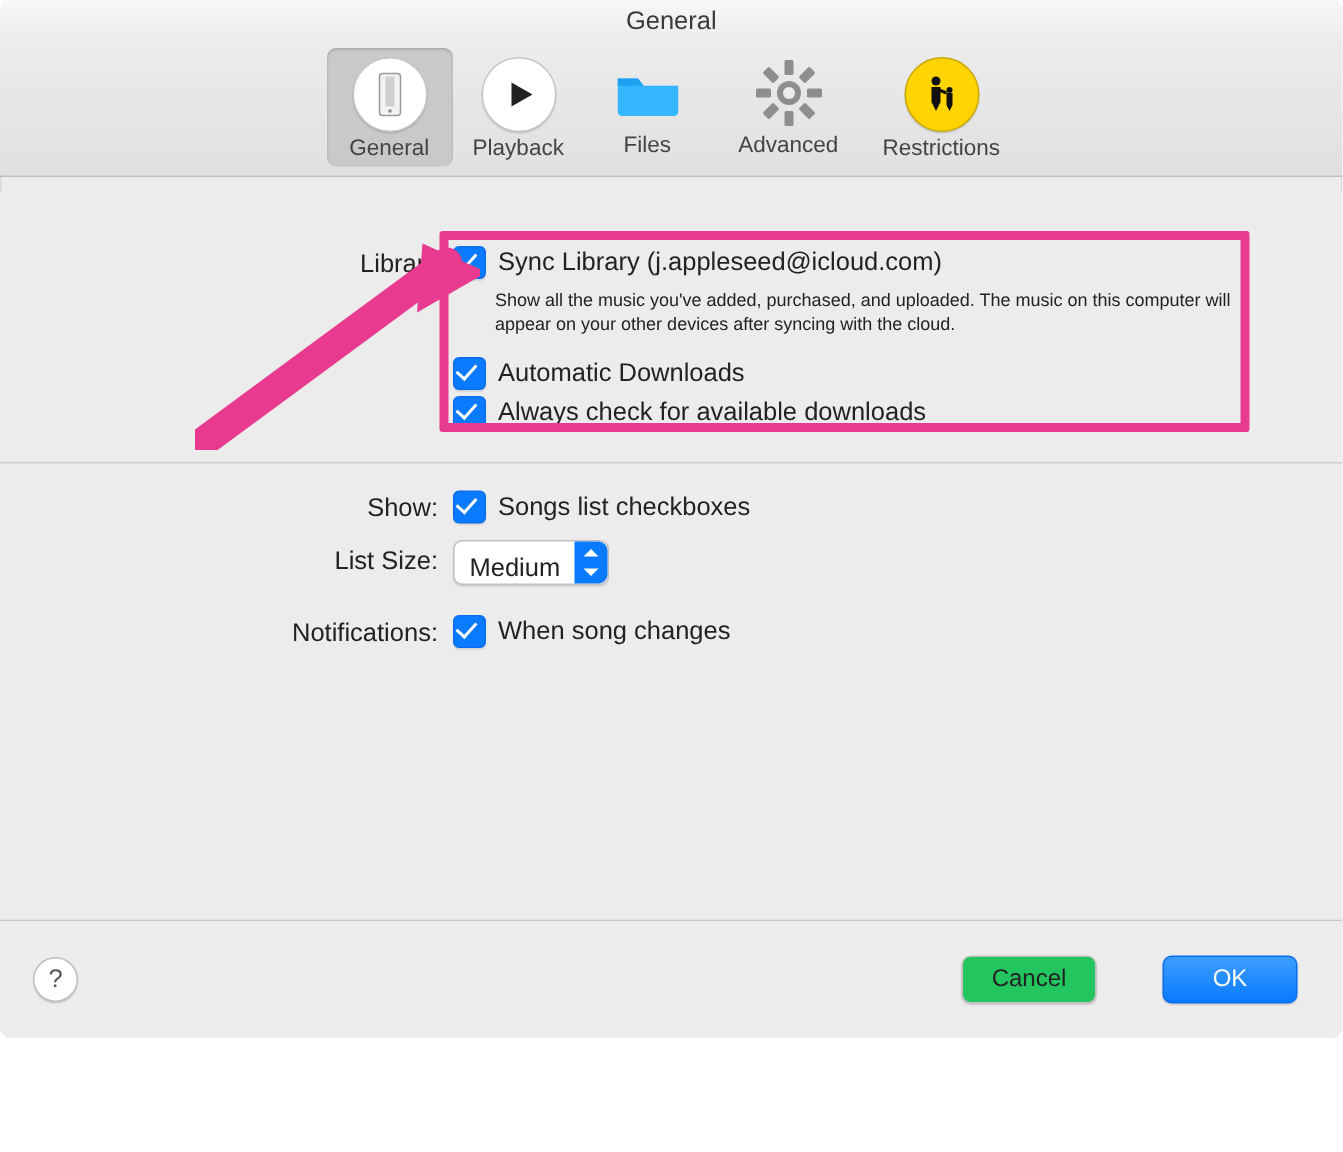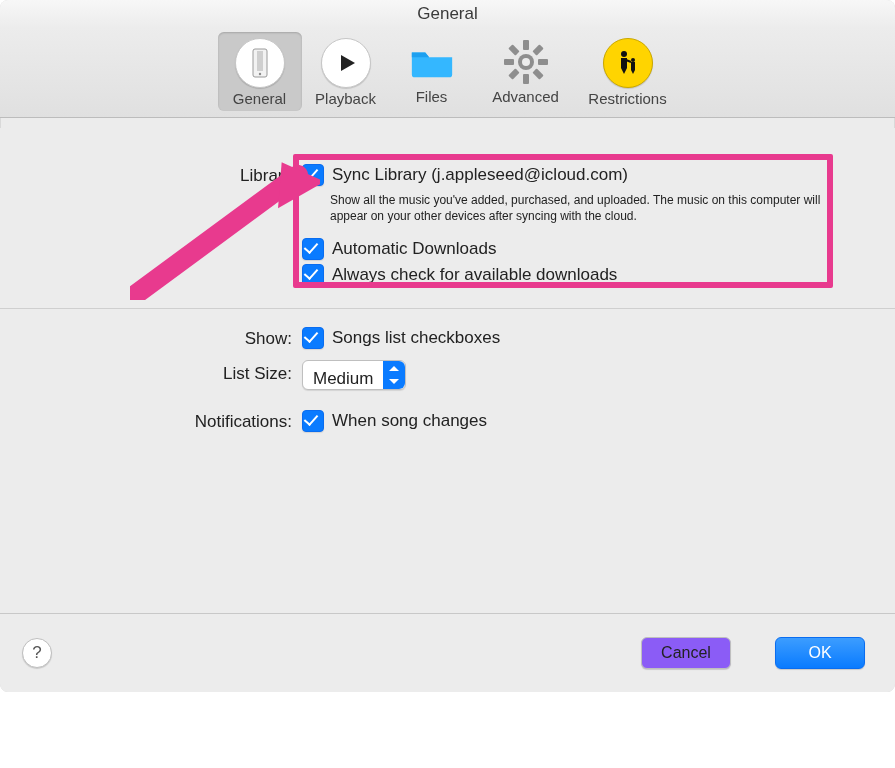--- a/index.html
+++ b/index.html
@@ -139,21 +139,21 @@
   }
   .help{
     width:28px; height:28px; border-radius:50%;
     background:#fff; border:1px solid #bfbfbf;
     display:flex;align-items:center;justify-content:center;
     font-size:17px; color:#555; margin-right:auto;
     box-shadow:0 1px 1px rgba(0,0,0,.15);
   }
   .btn{
     min-width:88px; height:30px; border-radius:6px;
-    border:1px solid #bfbfbf; background:#8b5cf6;
+    border:1px solid #bfbfbf; background:#22c55e;
     font-size:16px; margin-left:14px;
     display:flex;align-items:center;justify-content:center;
     box-shadow:0 1px 1px rgba(0,0,0,.15);
   }
   .btn.default{
     background:linear-gradient(#3c9dff,#0a7bff);
     border-color:#0a6df0; color:#fff;margin-left:44px;
   }
   
   .highlight-box{

